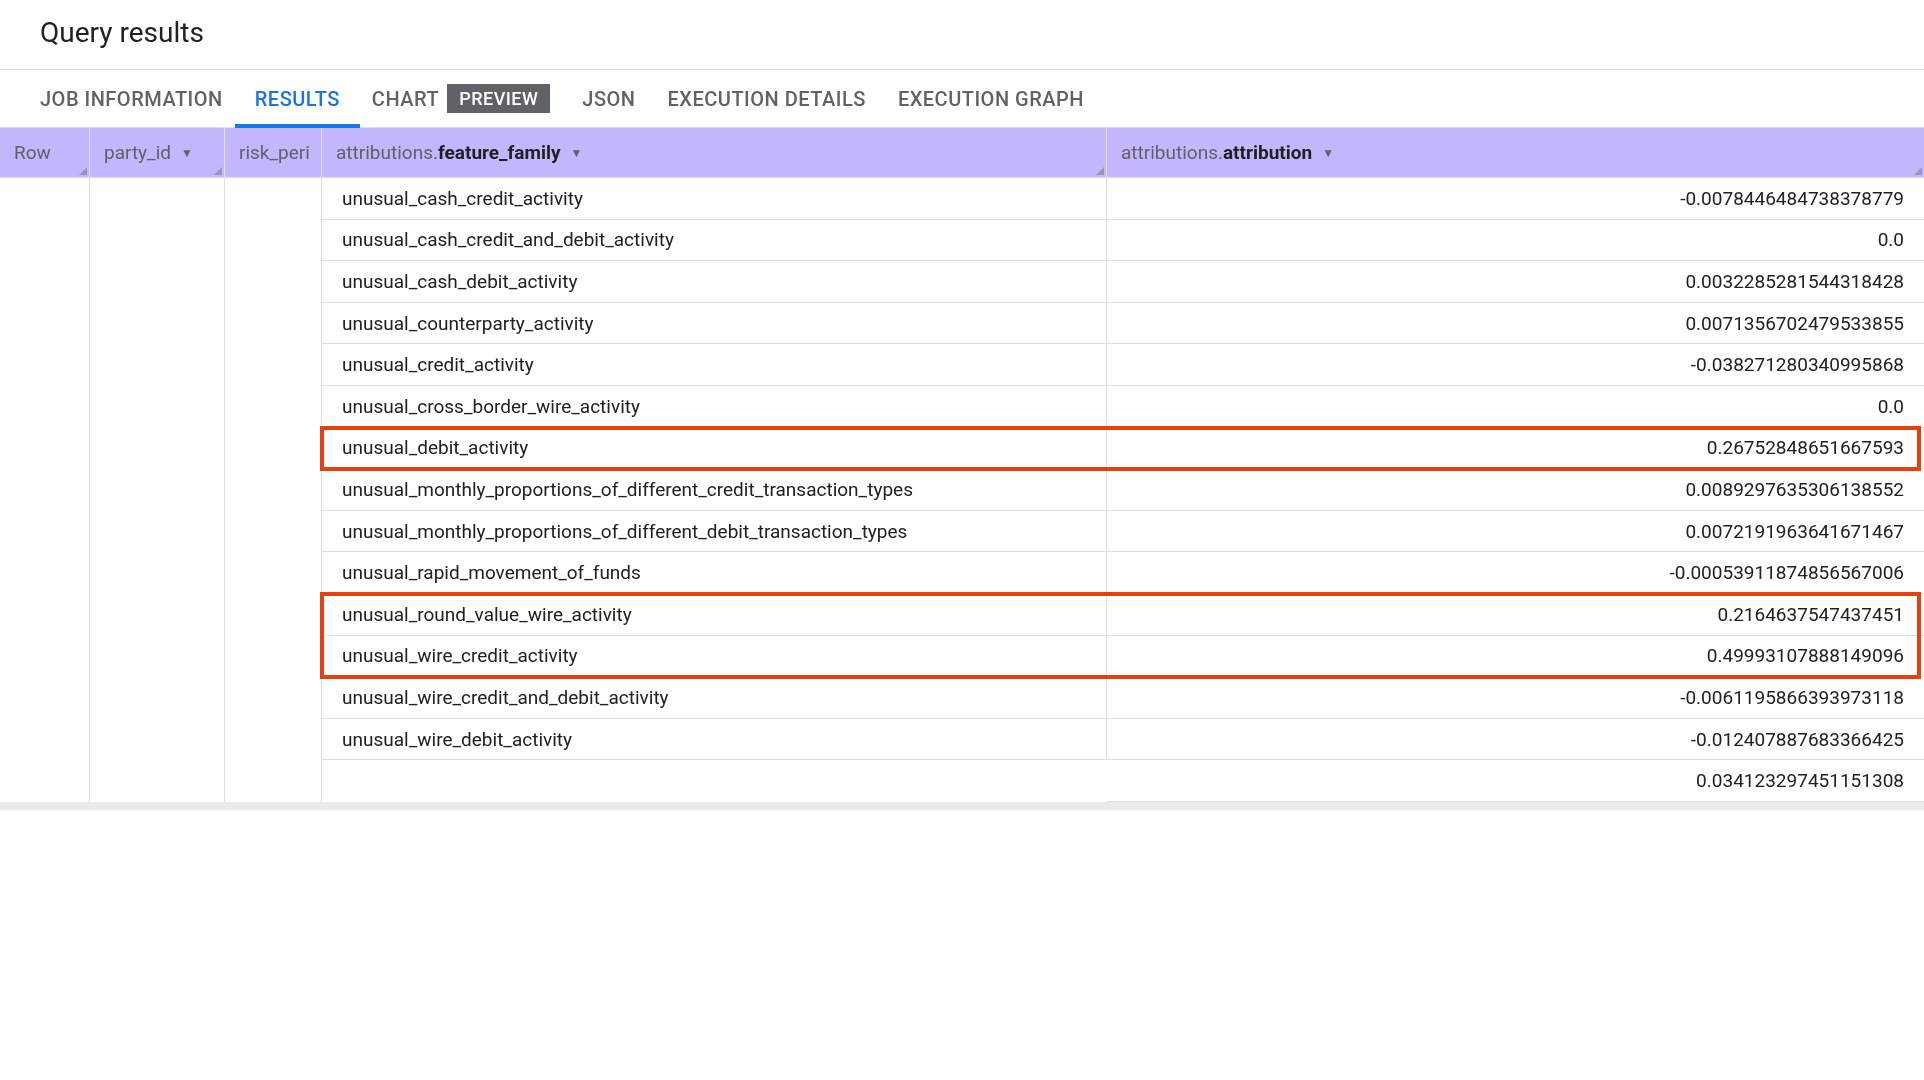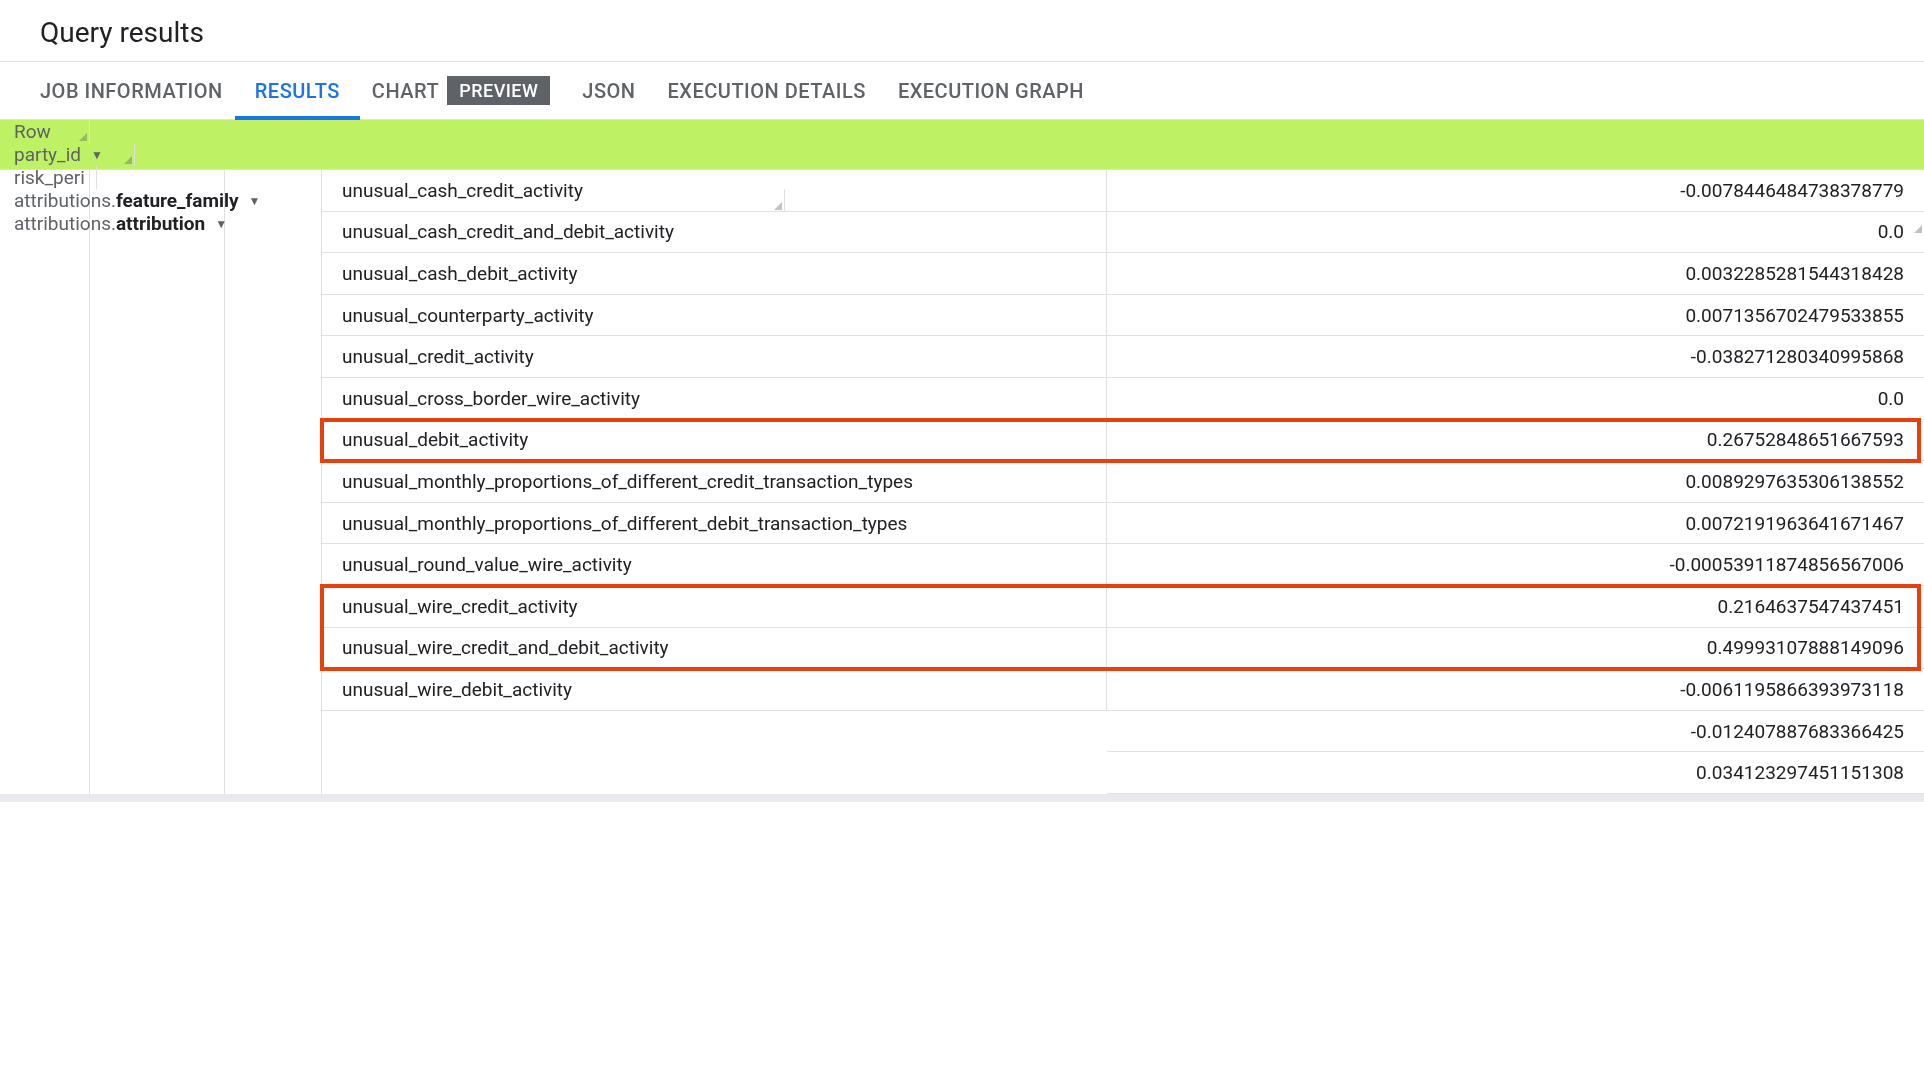--- a/index.html
+++ b/index.html
@@ -6,21 +6,21 @@
       margin: 0;
       padding: 0;
       box-sizing: border-box;
     }
     body {
       font-family: 'Google Sans', Roboto, Arial, sans-serif;
       background: #fff;
       color: #202124;
     }
     .header {
-      padding: 16px 40px 12px 40px;
+      padding: 16px 40px 20px 40px;
       border-bottom: 1px solid #e0e0e0;
     }
     .page-title {
       font-size: 28px;
       font-weight: 400;
       color: #202124;
     }
     .tabs {
       display: flex;
       align-items: center;
@@ -82,23 +82,22 @@
       width: 785px;
       flex-shrink: 0;
     }
     .col-attribution {
       flex: 1;
       min-width: 0;
     }
     .table-header-row {
       display: flex;
       height: 50px;
-      background: #bef264;
+      background: #c4b5fd;
       border-bottom: 1px solid #e0e0e0;
-      flex-direction: column;
     }
     .header-cell {
       display: flex;
       align-items: center;
       padding: 0 14px;
       border-right: 1px solid #e0e0e0;
       font-size: 19px;
       color: #5f6368;
       position: relative;
     }
@@ -274,20 +273,21 @@
     <div class="data-col col-feature" id="col-feature">
         <div class="data-cell">unusual_cash_credit_activity</div>
         <div class="data-cell">unusual_cash_credit_and_debit_activity</div>
         <div class="data-cell">unusual_cash_debit_activity</div>
         <div class="data-cell">unusual_counterparty_activity</div>
         <div class="data-cell">unusual_credit_activity</div>
         <div class="data-cell">unusual_cross_border_wire_activity</div>
         <div class="data-cell">unusual_debit_activity</div>
         <div class="data-cell">unusual_monthly_proportions_of_different_credit_transaction_types</div>
         <div class="data-cell">unusual_monthly_proportions_of_different_debit_transaction_types</div>
+        <div class="data-cell">unusual_rapid_movement_of_funds</div>
         <div class="data-cell">unusual_round_value_wire_activity</div>
         <div class="data-cell">unusual_wire_credit_activity</div>
         <div class="data-cell">unusual_wire_credit_and_debit_activity</div>
         <div class="data-cell">unusual_wire_debit_activity</div>
       </div>
     <div class="data-col col-attribution" id="col-attribution">
         <div class="data-cell">-0.0078446484738378779</div>
         <div class="data-cell">0.0</div>
         <div class="data-cell">0.0032285281544318428</div>
         <div class="data-cell">0.0071356702479533855</div>

